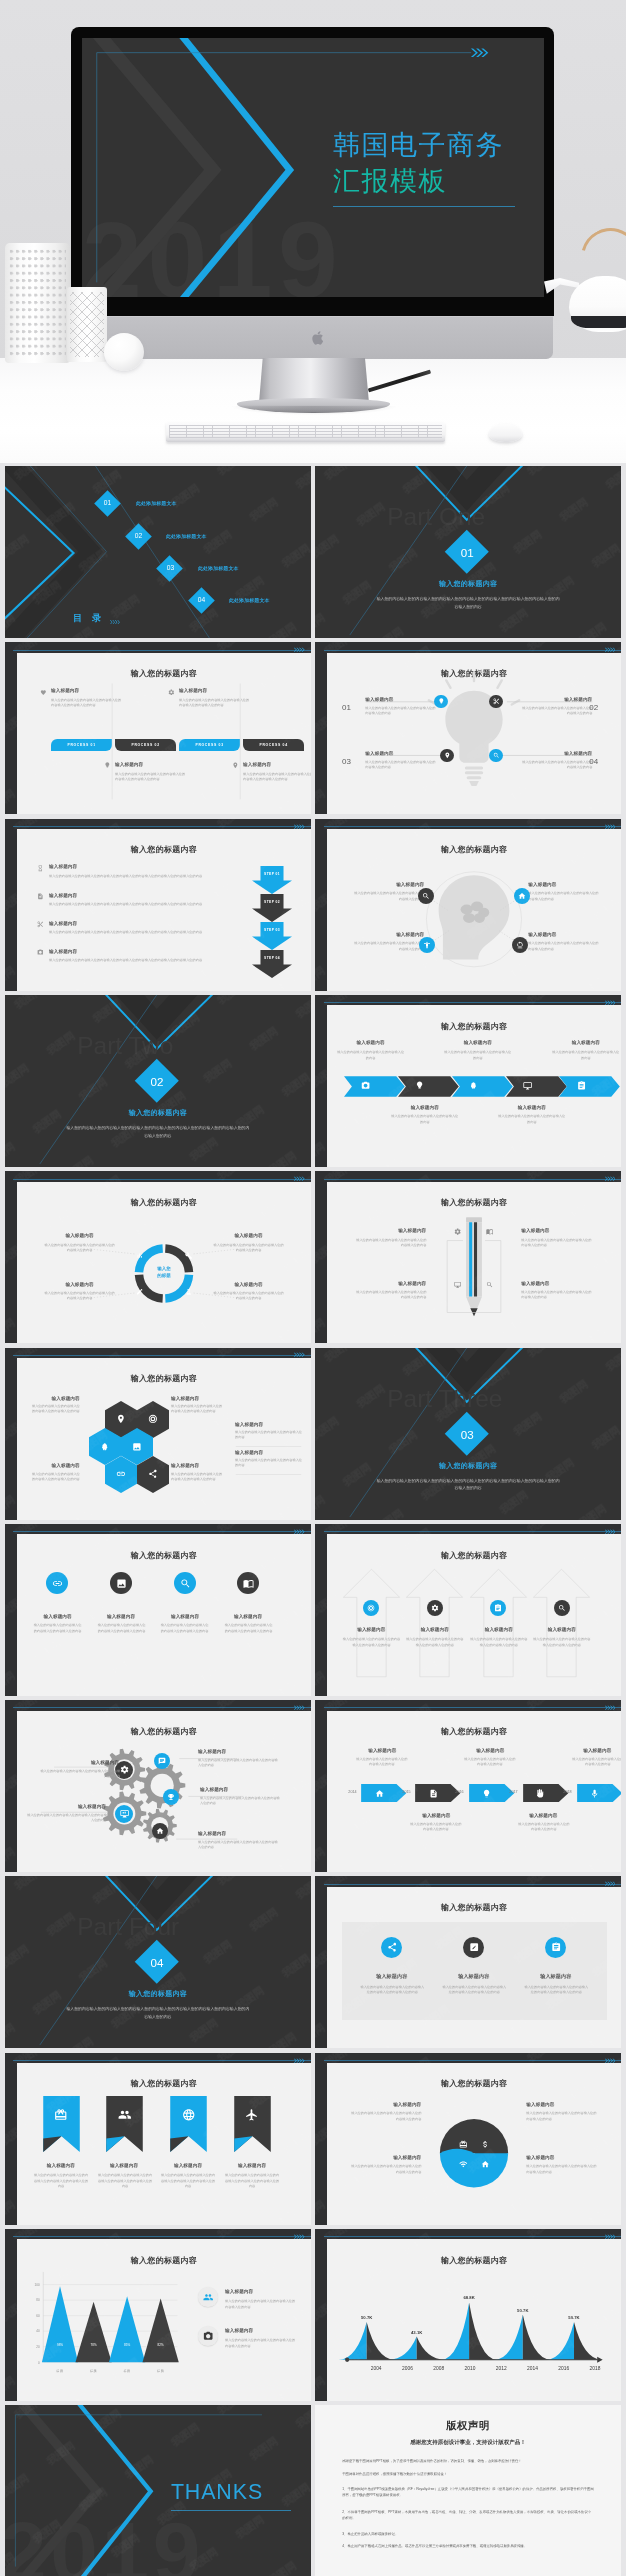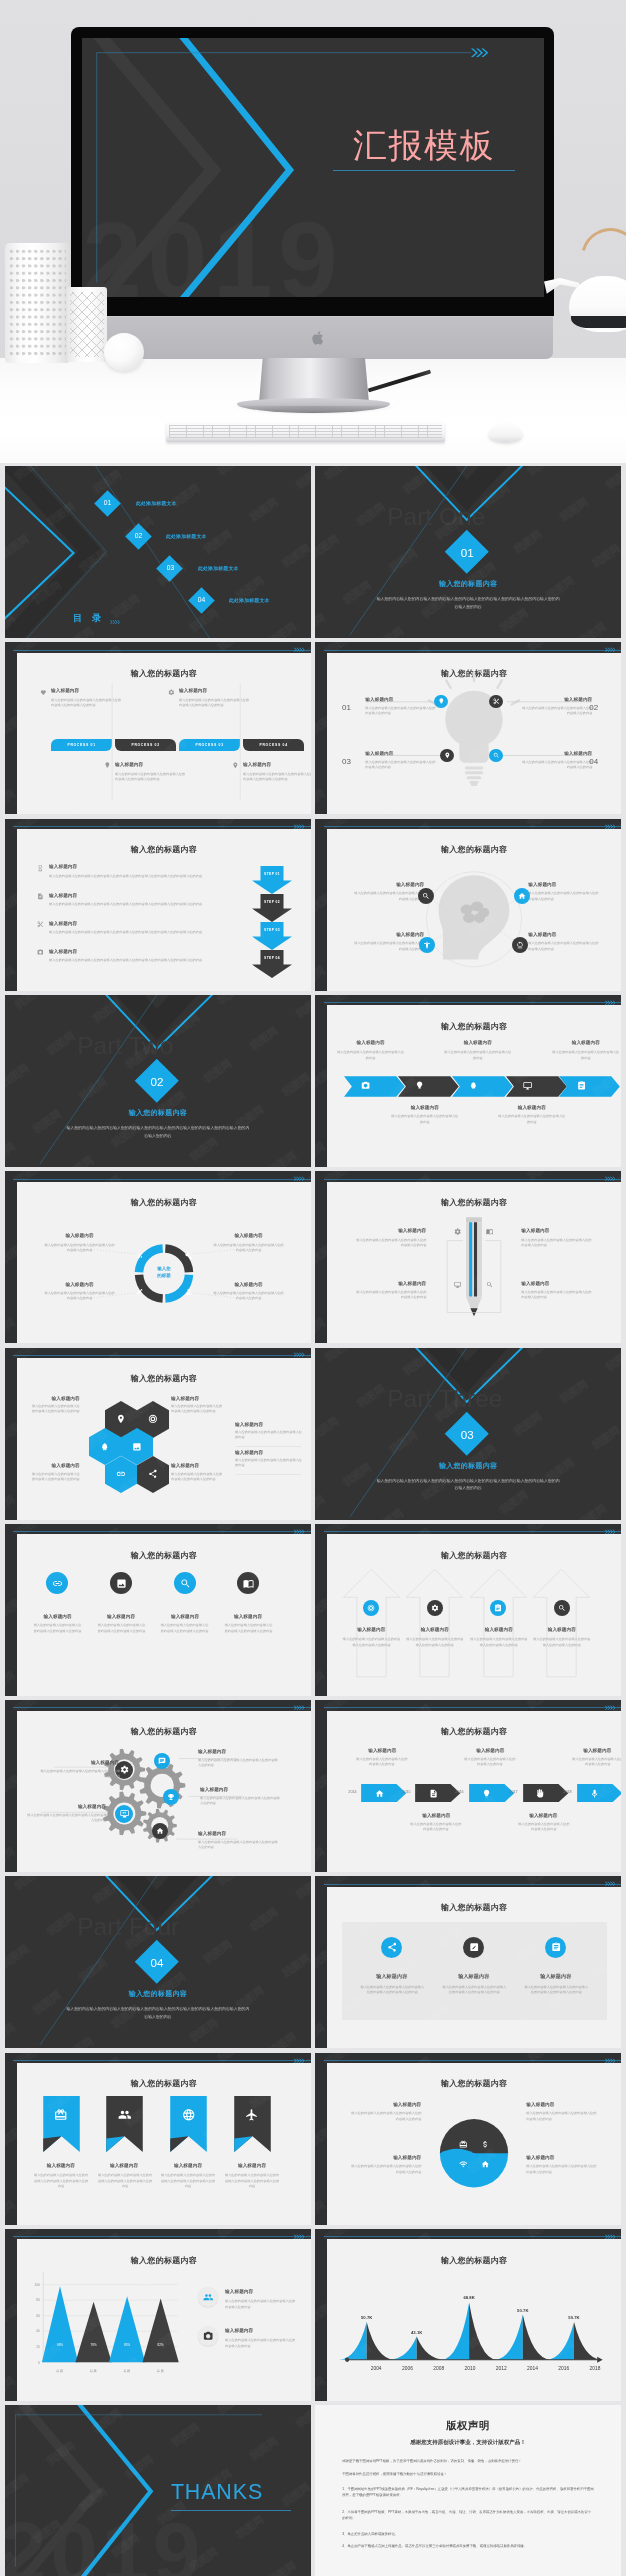--- a/index.html
+++ b/index.html
@@ -69,21 +69,21 @@
      border-radius:0 0 18.3px 18.3px/0 0 9.8px 9.8px;}
   .spout{position:absolute;left:544px;top:278px;width:35px;height:16px;
      background:linear-gradient(180deg,#ffffff,#ececee);
      clip-path:polygon(0 22%,46% 0,100% 30%,100% 62%,46% 40%,8% 98%);}
   .handle{position:absolute;left:581px;top:228px;width:53px;height:53px;
      border:3.1px solid #d3ab7d;border-radius:50%;border-bottom-color:transparent;border-left-color:transparent;
      transform:rotate(-30deg);}
 
   .hero-title{position:absolute;left:251px;top:89px;width:208px;}
   .htl1{font-size:27px;color:#27a3e0;letter-spacing:1.5px;line-height:36px;}
-  .htl2{font-size:34px;color:#fca5a5;letter-spacing:1.5px;line-height:36px;margin-left:20px;}
+  .htl2{font-size:27px;color:#14b8a6;letter-spacing:1.5px;line-height:36px;}
   .htrule{margin-top:7.3px;width:182px;height:0.6px;background:#2f7fa8;}
 
   
   .grid{position:relative;width:626px;background:#e6e6e8;padding:3.1px 0 0 0;}
   .row{display:flex;gap:4.3px;padding:0 4.9px 4.3px 4.9px;}
   .slide{position:relative;width:306px;height:172px;background:#333;overflow:hidden;
      font-family:"Liberation Sans",sans-serif;}
   .slide svg{display:block;}
 
   
@@ -133,20 +133,21 @@
             <path d="M 126 -50 L 340 216 L 126 474" fill="none" stroke="#1ba6e4" stroke-width="11"></path>
             <polyline points="24,24 24,400" fill="none" stroke="#2f7fa8" stroke-width="1"></polyline>
             <polyline points="24,24 637,24" fill="none" stroke="#2f7fa8" stroke-width="1"></polyline>
             <g fill="#1ba6e4">
               <path d="M 640 17 L 648 24 L 640 31 L 636.5 31 L 644.5 24 L 636.5 17 Z"></path>
               <path d="M 648.5 17 L 656.5 24 L 648.5 31 L 645 31 L 653 24 L 645 17 Z"></path>
               <path d="M 657 17 L 665 24 L 657 31 L 653.5 31 L 661.5 24 L 653.5 17 Z"></path>
             </g>
           </svg>
           <div class="hero-title">
+            <div class="htl1">韩国电子商务</div>
             <div class="htl2">汇报模板</div>
             <div class="htrule"></div>
           </div>
         </div>
       </div>
       <div class="chin"></div>
       <div class="chinhl"></div>
       <svg class="apple" viewBox="0 0 22 26">
         <path fill="#93939a" d="M15.3 13.6c0-2.8 2.3-4.1 2.4-4.2-1.3-1.9-3.3-2.2-4-2.2-1.7-.2-3.3 1-4.2 1-.9 0-2.2-1-3.6-1-1.9 0-3.6 1.1-4.5 2.8-1.9 3.3-.5 8.3 1.4 11 .9 1.3 2 2.8 3.4 2.8 1.4-.1 1.9-.9 3.5-.9s2.1.9 3.6.9 2.4-1.3 3.3-2.7c1-1.5 1.5-3 1.5-3.1-.1 0-2.8-1.1-2.8-4.4zM12.6 5.5c.7-.9 1.3-2.2 1.1-3.5-1.1.1-2.5.8-3.3 1.7-.7.8-1.4 2.1-1.2 3.4 1.3.1 2.6-.6 3.4-1.6z"></path>
       </svg>

